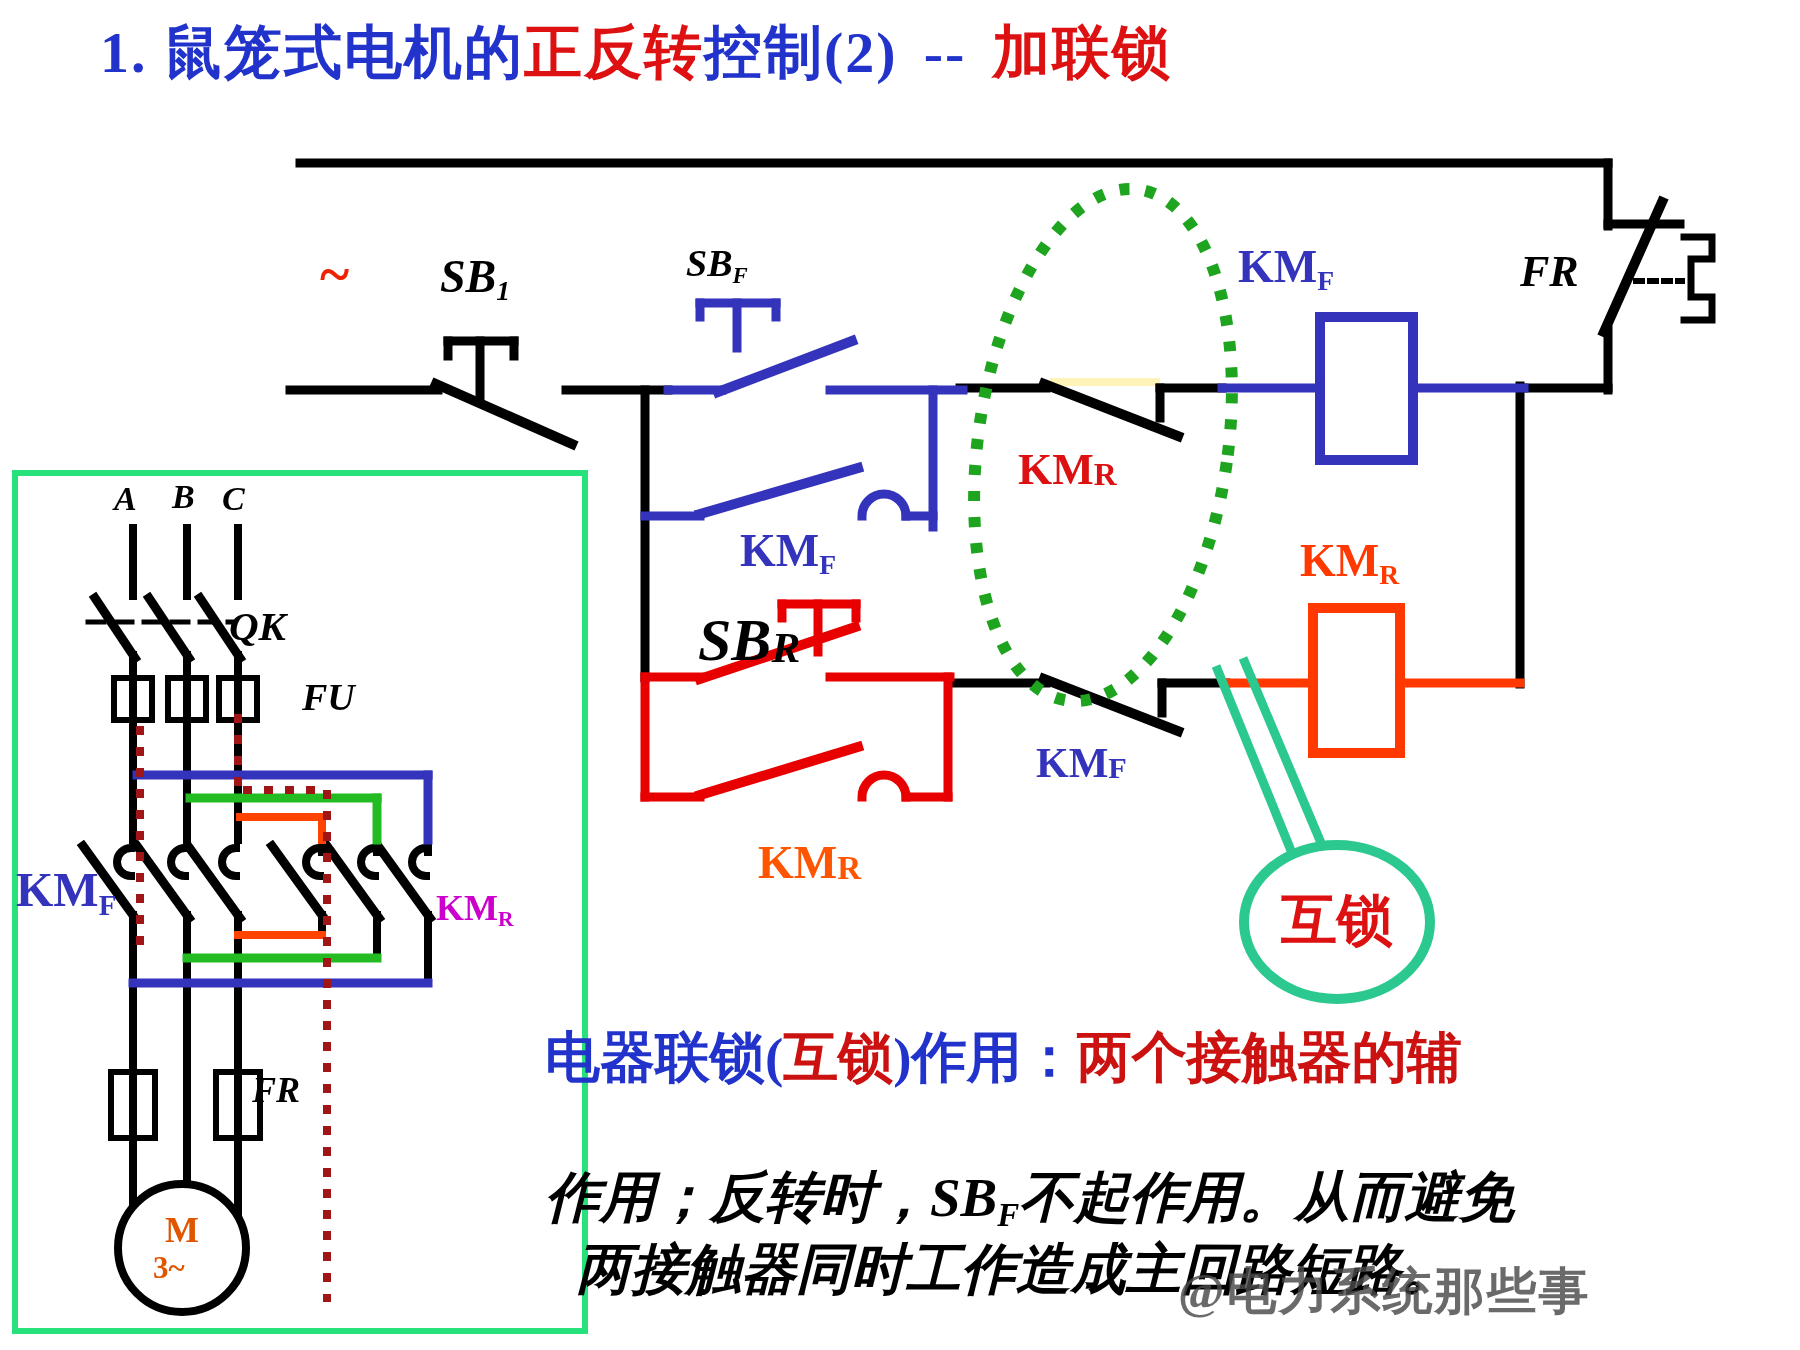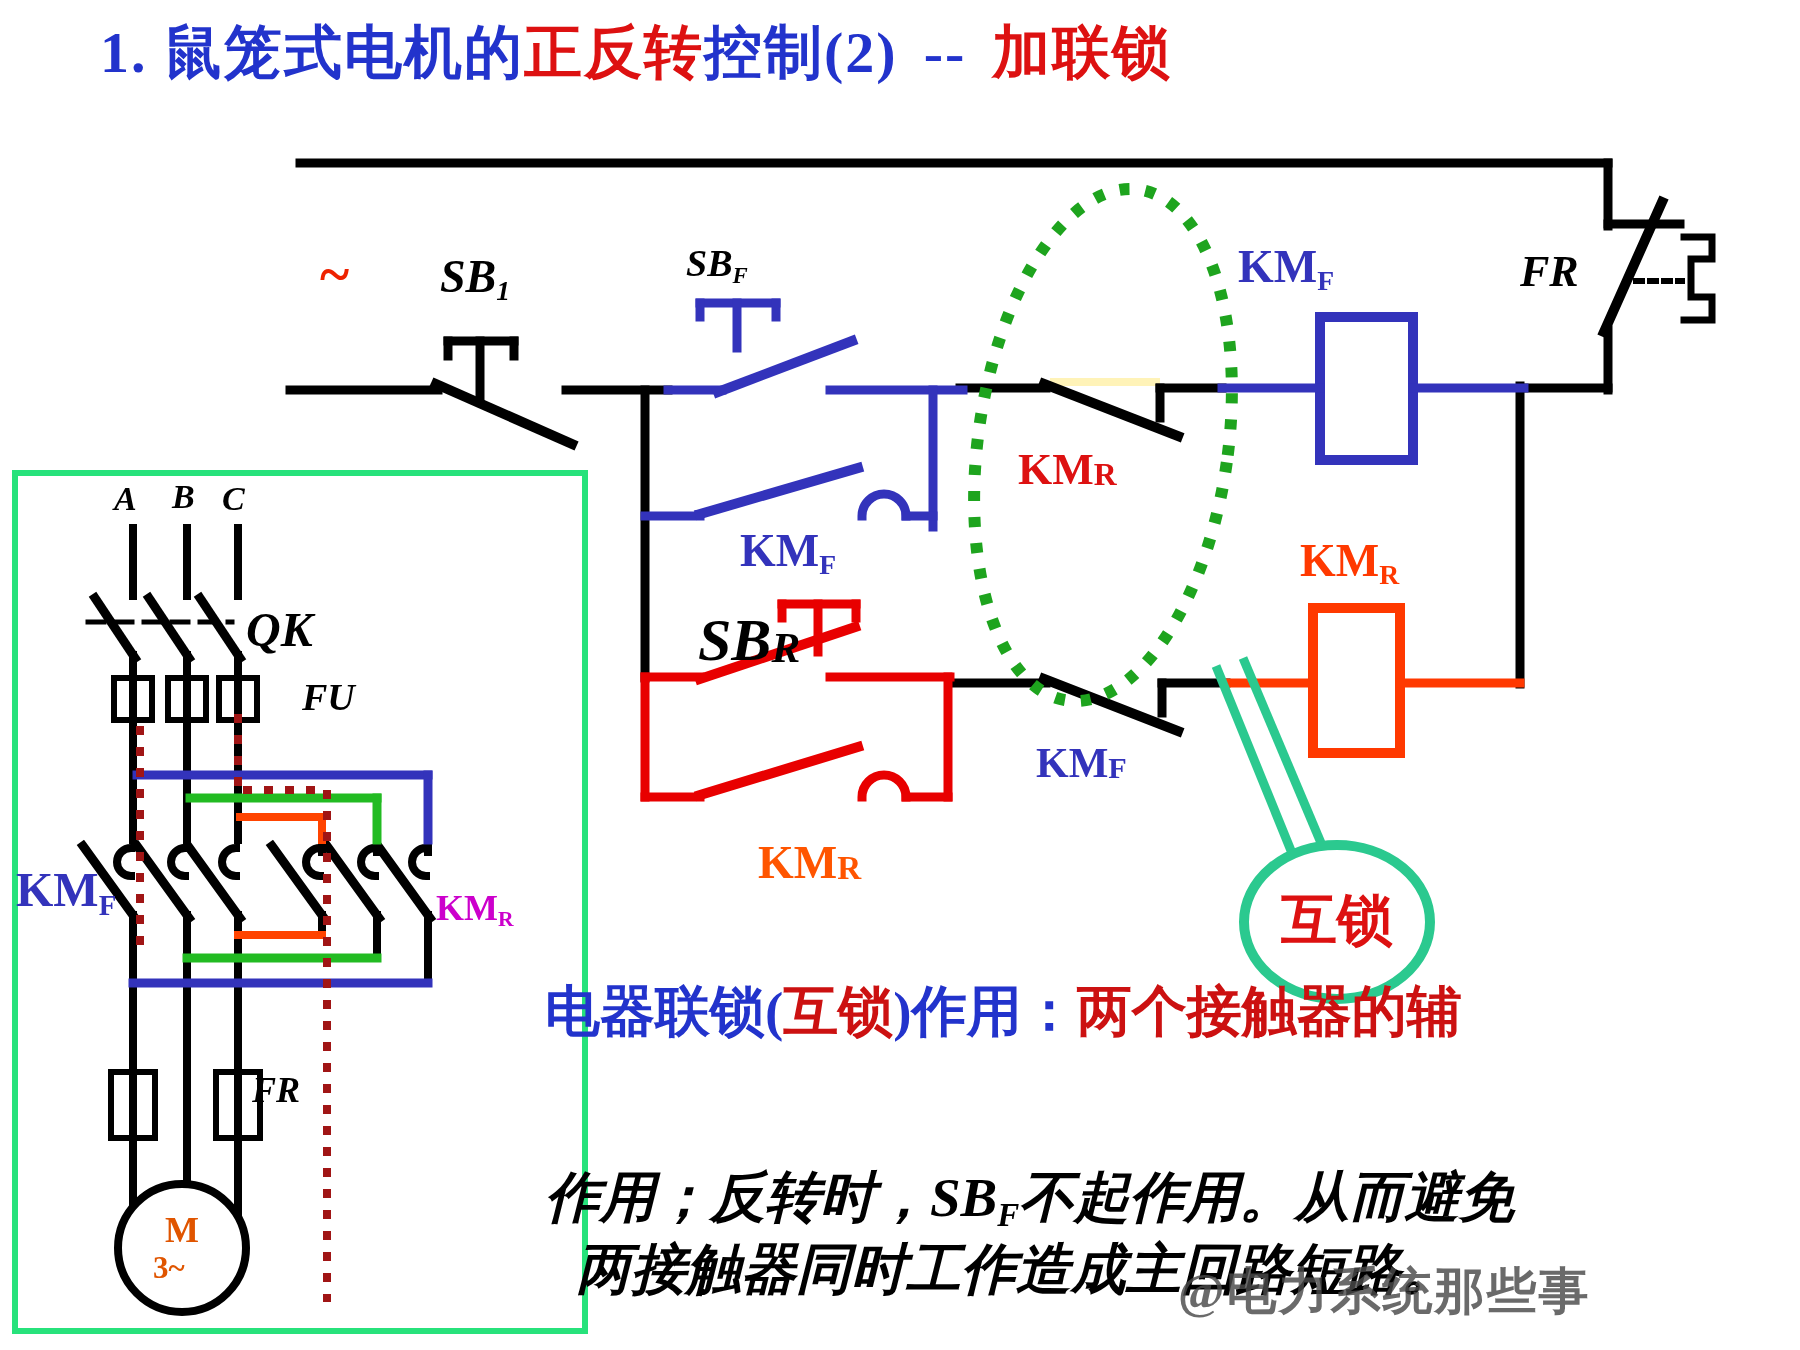--- a/index.html
+++ b/index.html
@@ -231,29 +231,29 @@
 
 <div class="lbl blue" style="left:1036px;top:742px;font-size:42px;"><span>KM</span><span class="sm">F</span></div>
 
 <div class="lbl orange2" style="left:758px;top:840px;font-size:46px;"><span>KM</span><span class="sm">R</span></div>
 
 <div class="lbl red" style="left:1252px;top:892px;width:170px;text-align:center;font-size:56px;">互锁</div>
 
 <div class="lbl black" style="left:114px;top:482px;font-size:34px;">A</div>
 <div class="lbl black" style="left:172px;top:480px;font-size:34px;">B</div>
 <div class="lbl black" style="left:222px;top:482px;font-size:34px;">C</div>
-<div class="lbl black" style="left:246px;top:606px;font-size:48px;">QK</div>
+<div class="lbl black" style="left:229px;top:606px;font-size:41px;">QK</div>
 <div class="lbl black" style="left:254px;top:678px;font-size:38px;padding-left:48px;">FU</div>
 <div class="lbl blue" style="left:16px;top:866px;font-size:48px;"><span>KM</span><span class="sub">F</span></div>
 <div class="lbl magenta" style="left:436px;top:890px;font-size:36px;"><span>KM</span><span class="sub">R</span></div>
 <div class="lbl black" style="left:252px;top:1072px;font-size:36px;">FR</div>
 <div class="lbl motor" style="left:165px;top:1212px;font-size:36px;">M</div>
 <div class="lbl motor" style="left:153px;top:1252px;font-size:31px;">3~</div>
 
-<div class="btline" style="top:980px;">
+<div class="btline" style="top:1026px;">
   <span class="tblue">电器联锁(</span><span class="bred">互锁</span><span class="tblue">)作用：</span><span class="bred">两个接触器的辅</span>
 </div>
 <div class="btline" style="top:1166px;">
   <span class="black">作用；反转时，SB</span><span class="black sub">F</span><span class="black">不起作用。从而避免</span>
 </div>
 <div class="btline" style="top:1238px;margin-left:31px;">
   <span class="black">两接触器同时工作造成主回路短路。</span>
 </div>
 
 <div id="watermark">@电力系统那些事</div>

